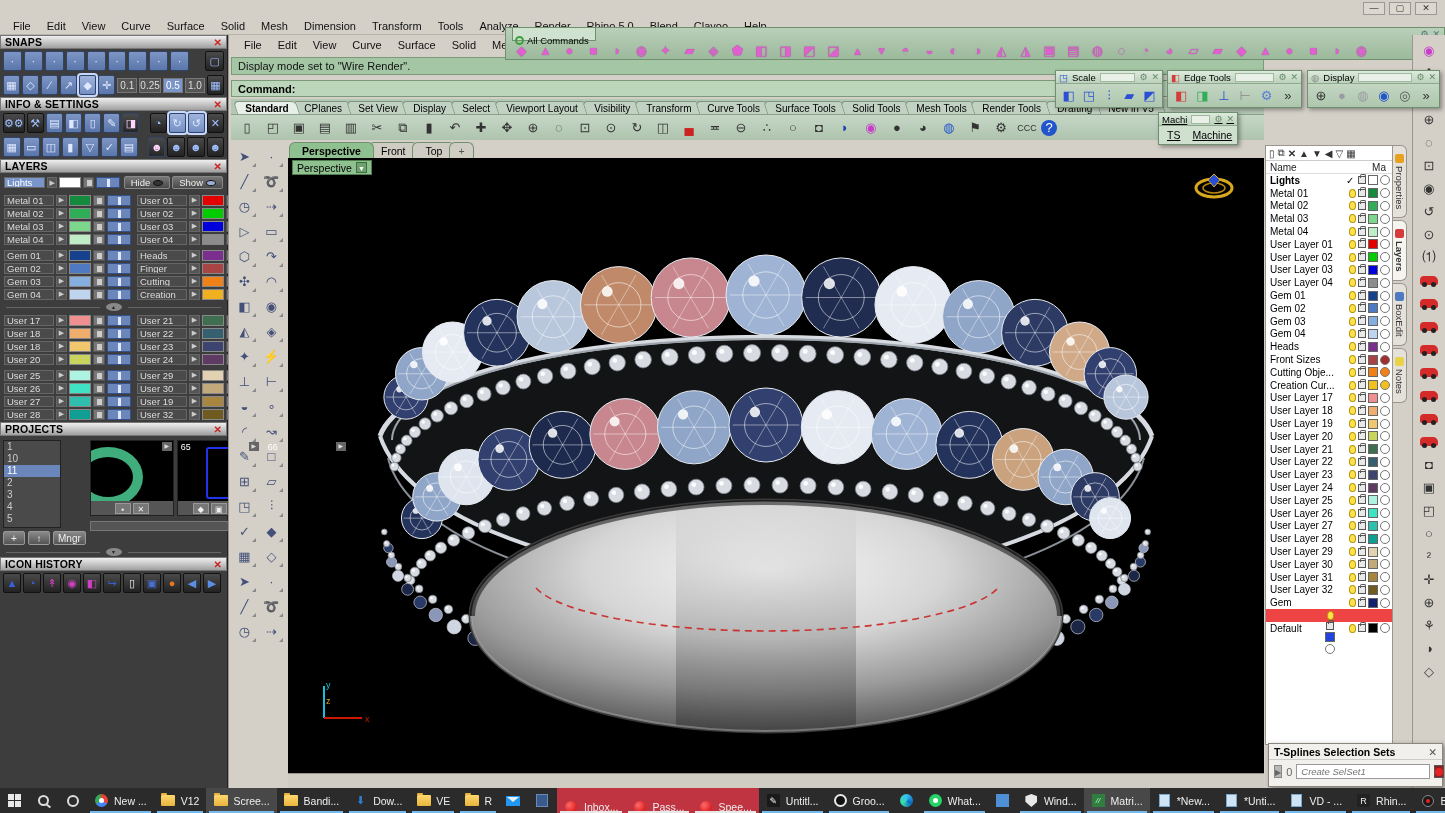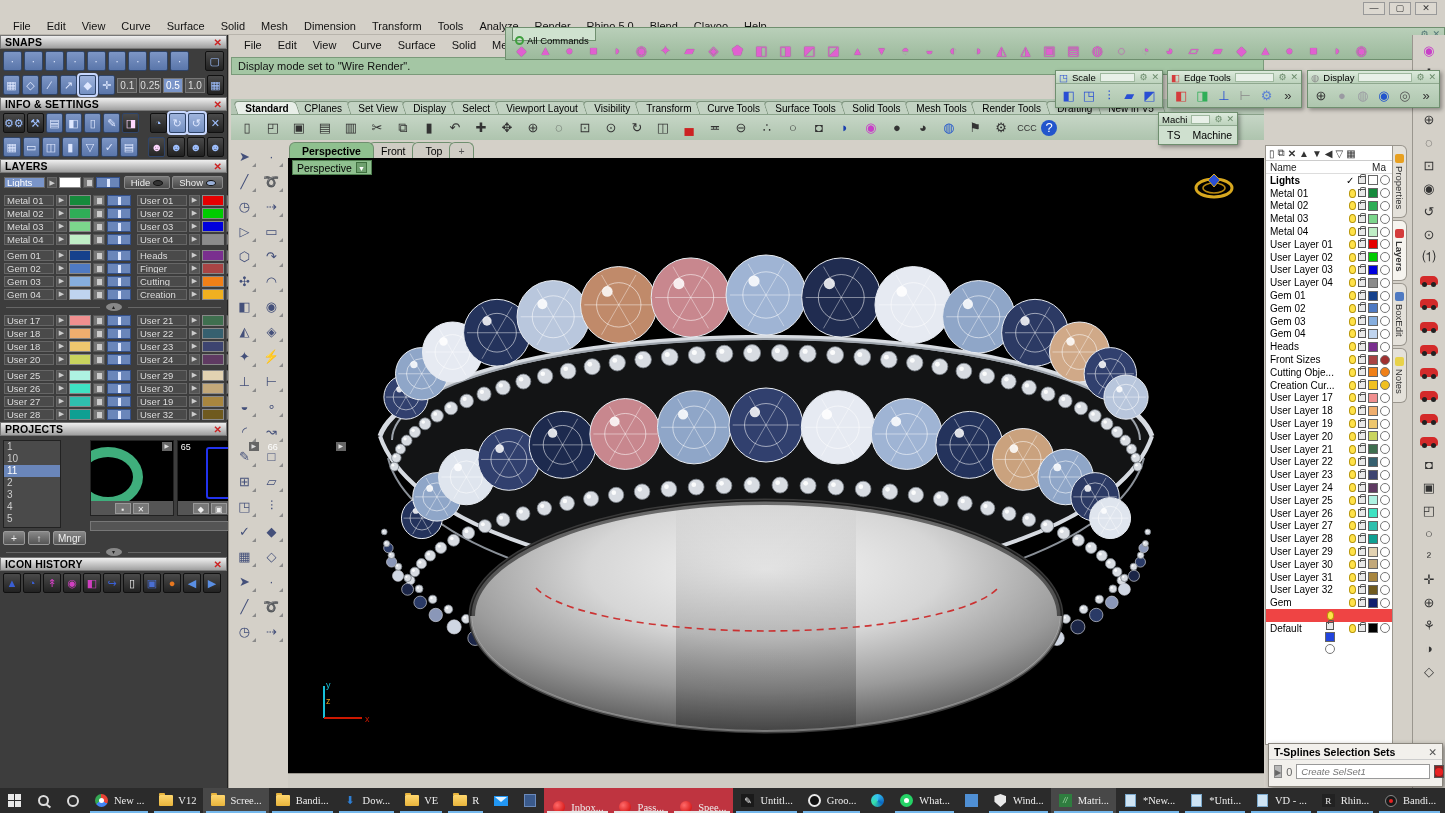--- a/index.html
+++ b/index.html
@@ -138,21 +138,21 @@
   
   #tsplines { position:absolute; left:1268px; top:743px; width:175px; height:44px; background:#f2f0ec; border:1px solid #8a867e; box-shadow:2px 2px 5px rgba(0,0,0,.4); z-index:30; }
   #tsplines .thdr { height:16px; display:flex; align-items:center; justify-content:space-between; padding:0 5px; font-weight:bold; font-size:10.5px; border-bottom:1px solid #ccc; }
   #tsplines .tbody { display:flex; align-items:center; gap:4px; padding:4px 5px; }
   #tsplines .play { width:16px; height:13px; background:#b8b8b8; border:1px solid #888; color:#666; font-size:8px; text-align:center; line-height:13px; }
   #tsplines input { flex:1; height:15px; border:1px solid #999; font:italic 9.5px "Liberation Sans",sans-serif; color:#999; padding:0 4px; }
   #tsplines .rec { width:13px; height:13px; background:#8c1f1f; border:1px solid #555; display:flex; align-items:center; justify-content:center; }
   #tsplines .rec i { width:8px; height:8px; background:#e82222; border-radius:50%; }
 
   
-  #taskbar { position:absolute; left:0; top:788px; width:1445px; height:25px; background:#2b2b2b; display:flex; align-items:stretch; z-index:40;font-family:Liberation Serif, serif; }
+  #taskbar { position:absolute; left:0; top:788px; width:1445px; height:25px; background:#2b2b2b; display:flex; align-items:stretch; z-index:40; }
   .tbitem { display:flex; align-items:center; gap:5px; padding:0 7px; color:#eee; font-size:10.5px; position:relative; flex:none; }
   .tbitem.running::after { content:""; position:absolute; left:3px; right:3px; bottom:0; height:2px; background:#76b9ed; }
   .tbitem.active { background:#484848; }
   .tbitem.red { background:#bf3440;align-items:flex-end; }
   .tbitem.red.running::after { background:#e8e8e8; }
   .tbspacer { flex:1; }
   .ticon { width:15px; height:13px; display:flex; align-items:center; justify-content:center; font-size:11px; flex:none; }
   .folder { width:14px; height:11px; background:linear-gradient(#ffd76e,#e8b43c); border-radius:1px; position:relative; }
   .folder::before { content:""; position:absolute; left:0; top:-2px; width:6px; height:2px; background:#e8b43c; border-radius:1px 1px 0 0; }
   .chrome { width:13px; height:13px; border-radius:50%; background:conic-gradient(#ea4335 0 33%, #4285f4 33% 66%, #34a853 66% 100%); position:relative; }
@@ -629,20 +629,24 @@
         <span class="menuitem">Edit</span>
         <span class="menuitem">View</span>
         <span class="menuitem">Curve</span>
         <span class="menuitem">Surface</span>
         <span class="menuitem">Solid</span>
         <span class="menuitem">Mesh</span>
         <span class="menuitem">Dimension</span>
       </div>
     <div id="cmdhist">
       <span>Display mode set to "Wire Render".</span>
+    </div>
+    <div id="cmdline">
+      <span>Command:</span>
+      <input style="">
     </div>
     <div id="ribbontabs">
         <span class="rtab active">
           <span>Standard</span>
         </span>
         <span class="rtab">
           <span>CPlanes</span>
         </span>
         <span class="rtab">
           <span>Set View</span>
@@ -1365,21 +1369,21 @@
       </div>
     <div class="fbody" id="displayicons">
         <span class="fico" style="color: rgb(51, 51, 51);">⊕</span>
         <span class="fico" style="color: rgb(154, 154, 162);">●</span>
         <span class="fico" style="color: rgb(154, 154, 162);">◍</span>
         <span class="fico" style="color: rgb(34, 85, 204);">◉</span>
         <span class="fico" style="color: rgb(85, 85, 85);">◎</span>
         <span class="fico" style="color: rgb(51, 51, 51);">»</span>
       </div>
   </div>
-  <div class="float" id="machpanel" style="left:1158px; top:112px; width:80px;">
+  <div class="float" id="machpanel" style="left:1158px; top:112px; width:80px;text-decoration:underline;">
     <div class="fhdr">
         <span>Machi</span>
         <span class="sp"></span>
         <span class="g">⚙</span>
         <span class="g">✕</span>
       </div>
     <div class="mbody">
       <span>TS</span>
       <span>Machine</span>
     </div>

